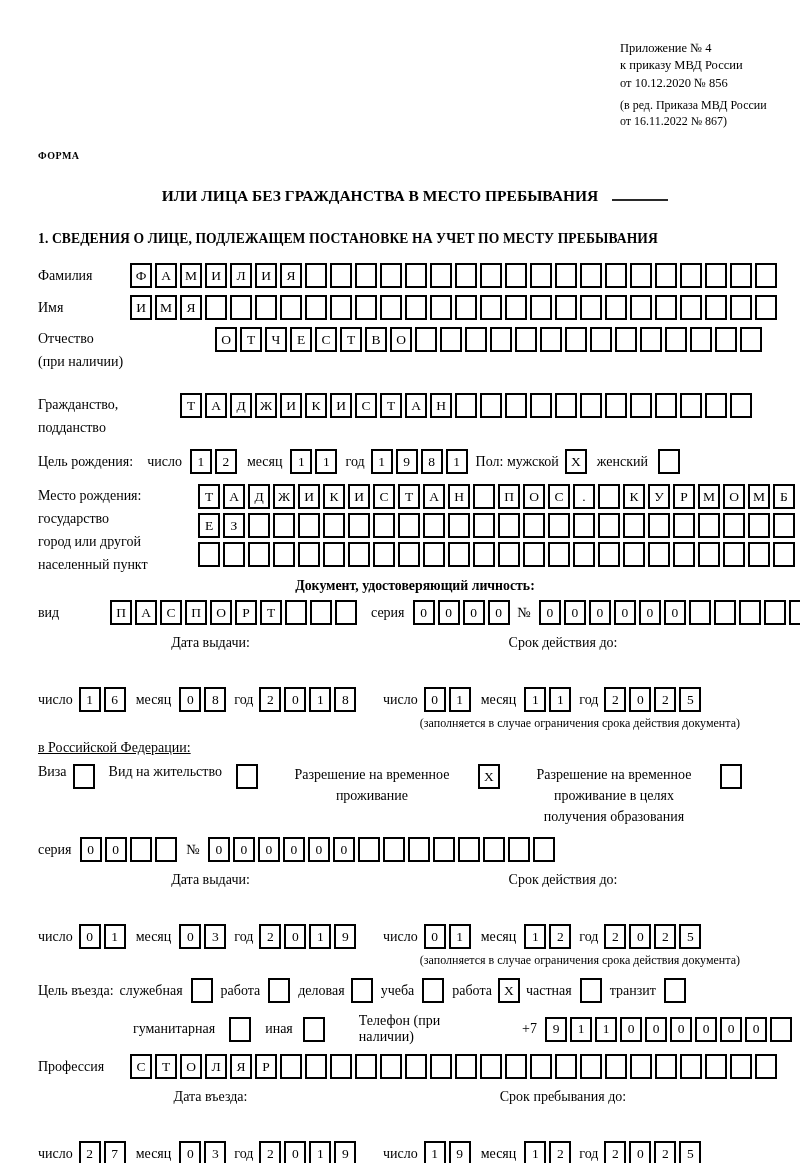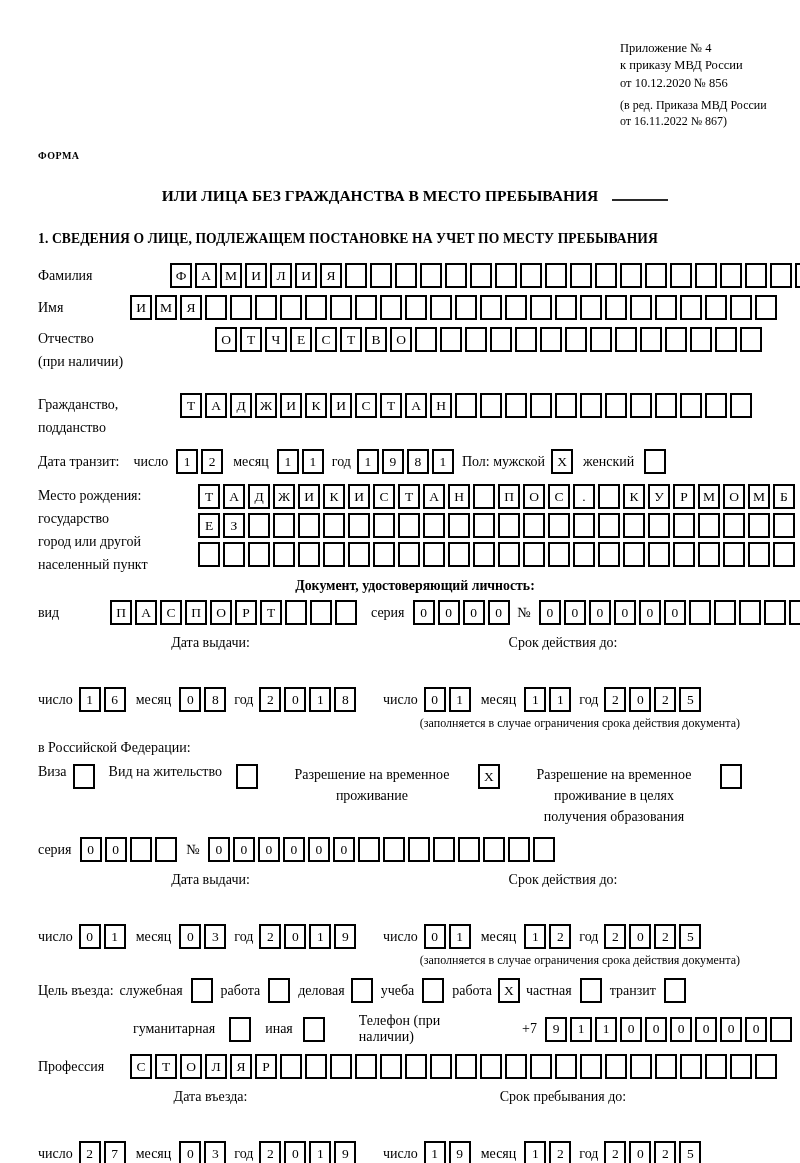--- a/index.html
+++ b/index.html
@@ -57,21 +57,21 @@
   <div class="forma">ФОРМА</div>
 
   <div class="title">
     <div>
       <span>ИЛИ ЛИЦА БЕЗ ГРАЖДАНСТВА В МЕСТО ПРЕБЫВАНИЯ</span><span class="blank-line"></span>
     </div>
   </div>
 
   <div class="sec1">1. СВЕДЕНИЯ О ЛИЦЕ, ПОДЛЕЖАЩЕМ ПОСТАНОВКЕ НА УЧЕТ ПО МЕСТУ ПРЕБЫВАНИЯ</div>
 
-  <div class="row" style="margin-top:16px;gap:40px;">
+  <div class="row" style="margin-top:16px;">
     <div class="lbl" style="width:92px;">Фамилия</div>
     <div class="cells">
         <div class="cell">Ф</div>
         <div class="cell">А</div>
         <div class="cell">М</div>
         <div class="cell">И</div>
         <div class="cell">Л</div>
         <div class="cell">И</div>
         <div class="cell">Я</div>
         <div class="cell"></div>
@@ -185,21 +185,21 @@
         <div class="cell"></div>
         <div class="cell"></div>
         <div class="cell"></div>
         <div class="cell"></div>
         <div class="cell"></div>
         <div class="cell"></div>
       </div>
   </div>
 
   <div class="row" style="margin-top:10px;">
-    <span>Дата транзит:</span>
+    <span>Цель рождения:</span>
     <span class="gap14">число</span>
     <div class="cells gap8">
         <div class="cell">1</div>
         <div class="cell">2</div>
       </div>
     <span class="gap10">месяц</span>
     <div class="cells gap8">
         <div class="cell">1</div>
         <div class="cell">1</div>
       </div>
@@ -385,21 +385,21 @@
             <div class="cell">2</div>
             <div class="cell">0</div>
             <div class="cell">2</div>
             <div class="cell">5</div>
           </div>
       </div>
     </div>
   </div>
   <div class="note-right">(заполняется в случае ограничения срока действия документа)</div>
 
-  <div class="para" style="margin-top:9px;">в Российской Федерации:</div>
+  <div class="para" style="margin-top:9px;text-decoration:underline;">в Российской Федерации:</div>
 
   <div class="opts">
     <span>Виза</span>
     <div class="cell checkbox gap6"></div>
     <span class="gap14">Вид на жительство</span>
     <div class="cell checkbox gap14"></div>
     <div class="opt-text gap14" style="width:200px;">
       <div>Разрешение на временное</div>
       <div>проживание</div>
     </div>

